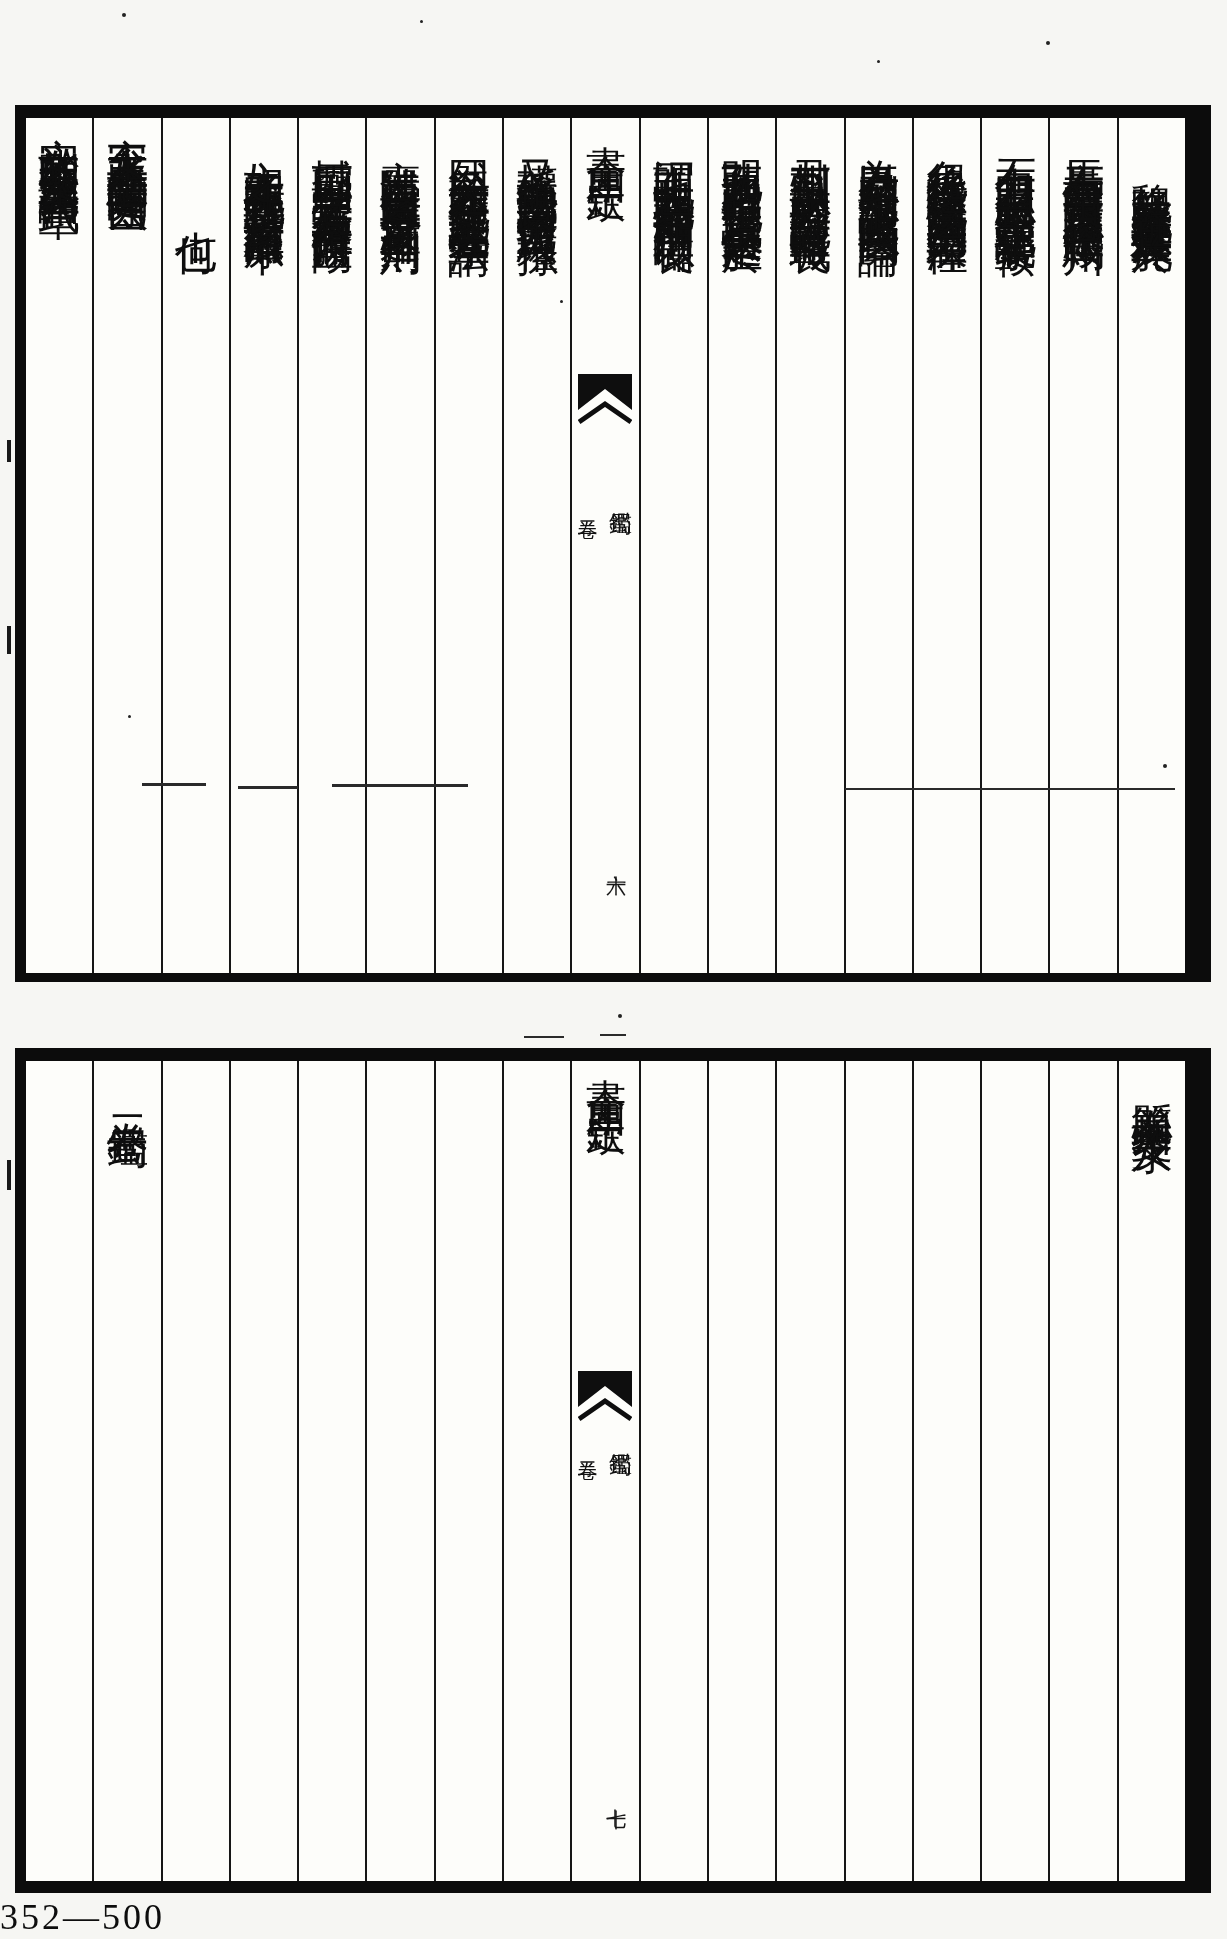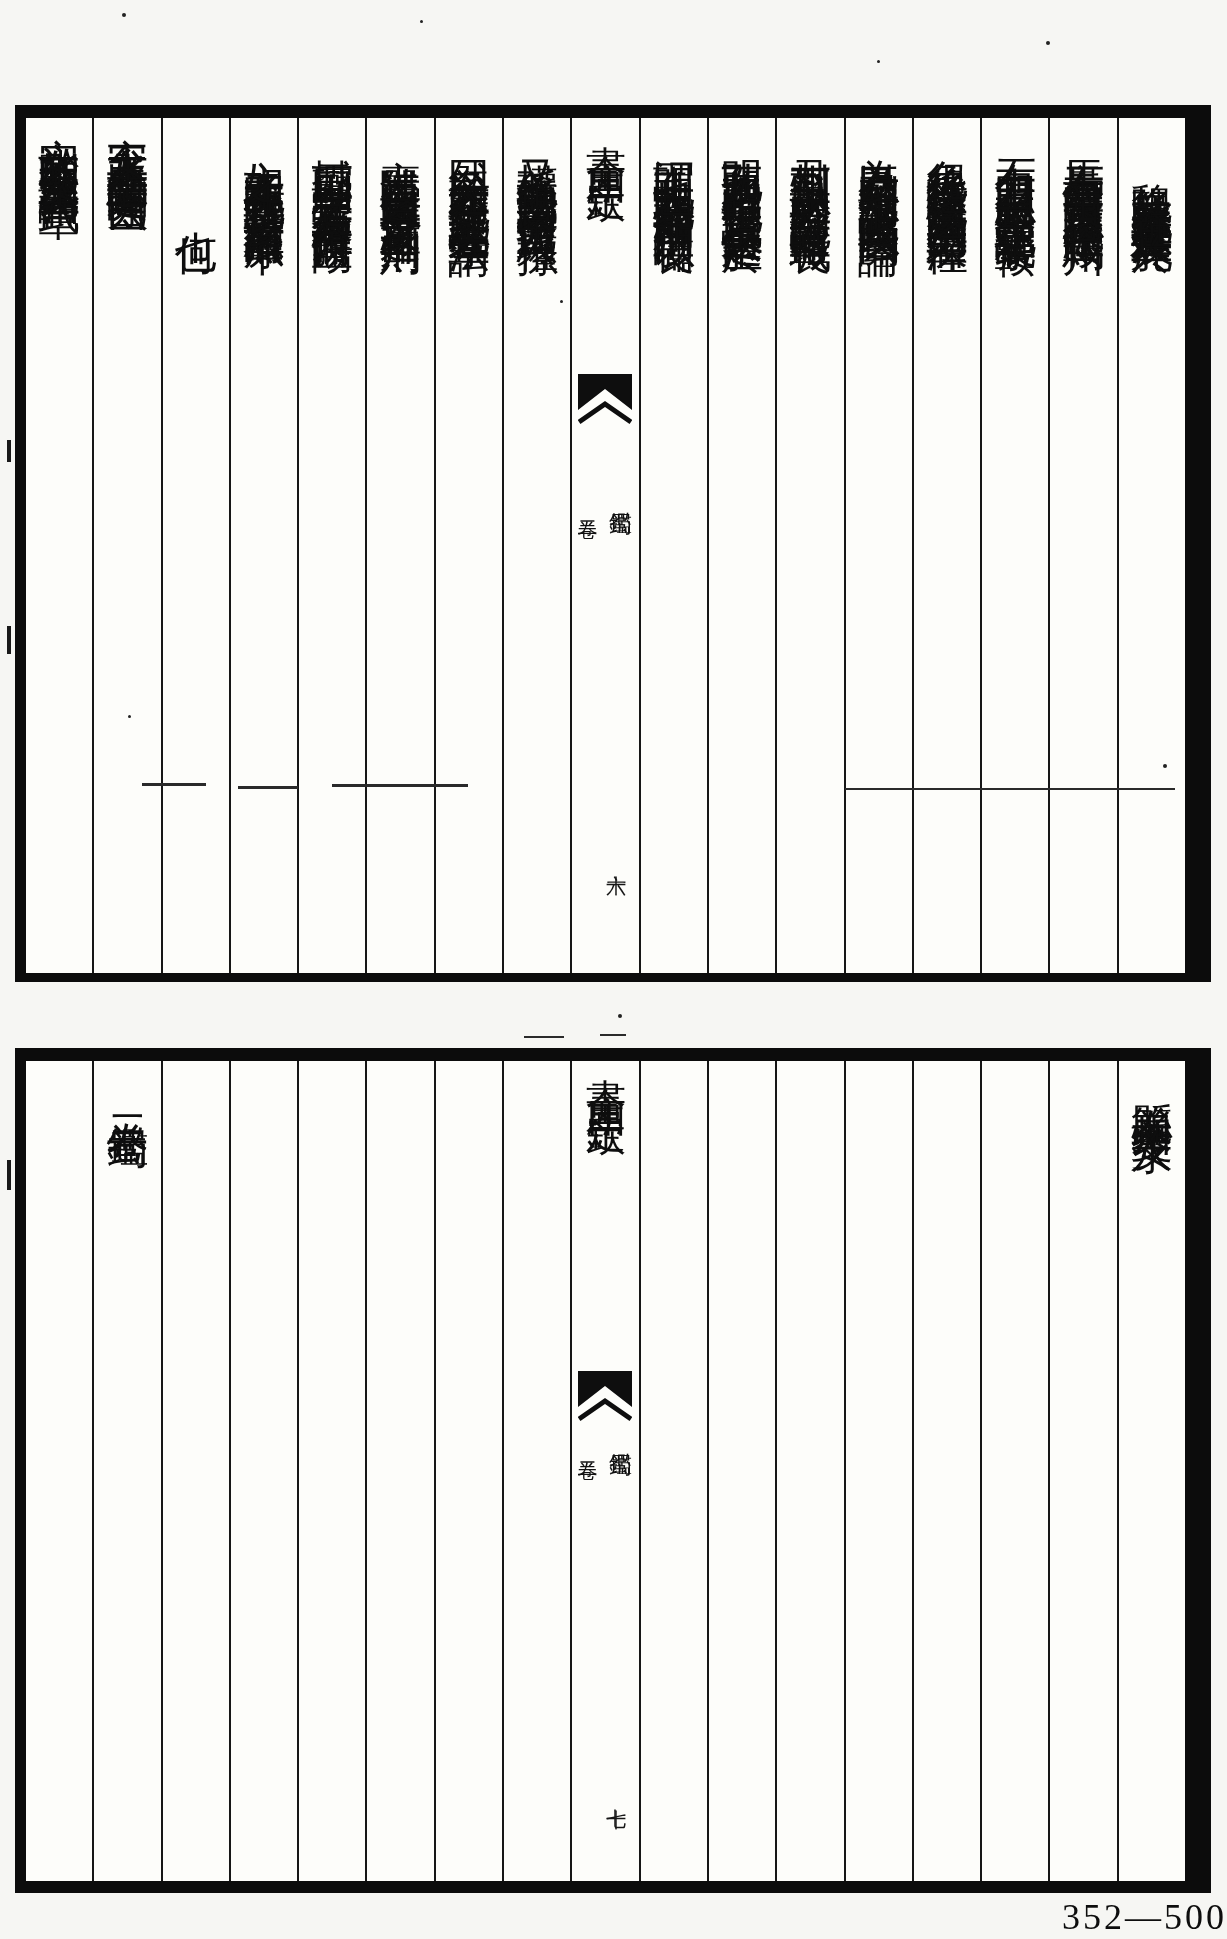--- a/index.html
+++ b/index.html
@@ -48,21 +48,21 @@
   .c-vol .book{font-size:23px;letter-spacing:-2px;}
   .c-vol .vol{font-size:20px;letter-spacing:2px;margin-top:8px;}
   .c-num{
     position:absolute;width:100%;text-align:center;
     writing-mode:vertical-rl;text-orientation:upright;
     left:-8px;font-size:20px;letter-spacing:-1px;color:#161616;
   }
   #page16 .c-num{top:742px;}
   #page17 .c-num{top:733px;}
   .catalog{
-    position:absolute;left:0;top:1896px;width:1227px;text-align:right;
+    position:absolute;left:0;top:1896px;width:1227px;text-align:left;
     font-size:36px;letter-spacing:3px;color:#0d0d0d;
     font-family:"Liberation Serif", serif;
   }
   .speck{position:absolute;background:#222;border-radius:50%;}
   .crease{position:absolute;background:#2a2a2a;height:3px;}
   .tick{position:absolute;background:#1a1a1a;}
 </style>
 </head>
 <body>
 

